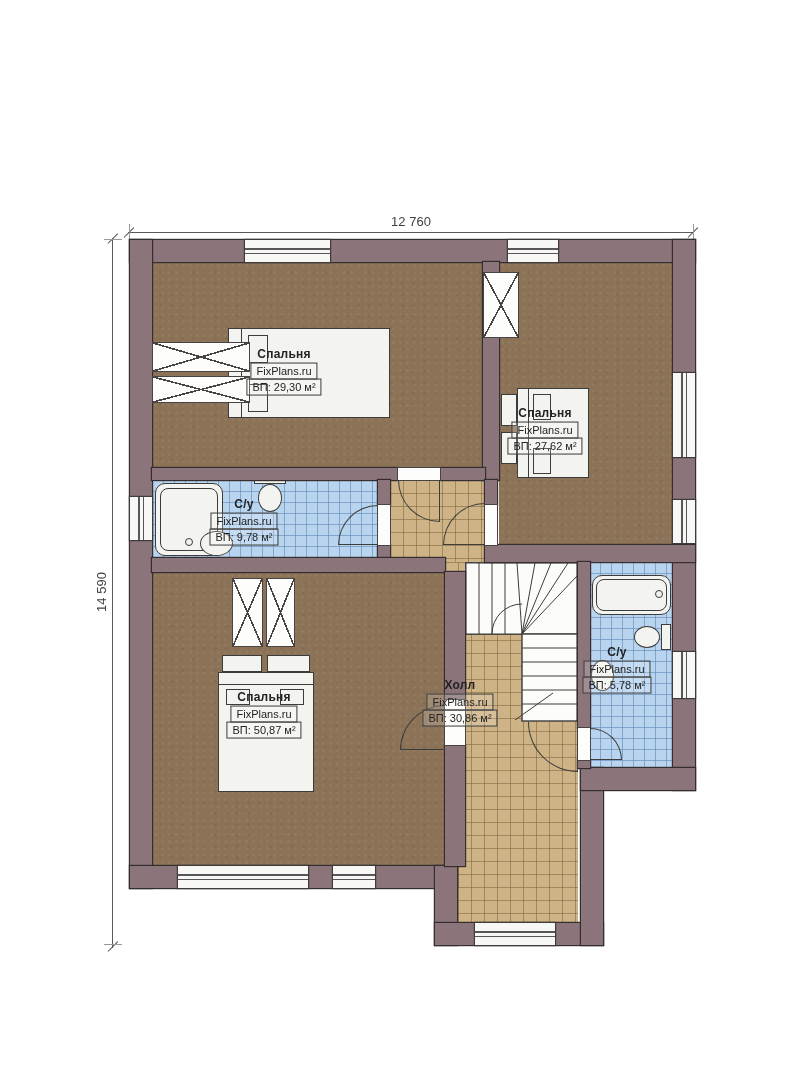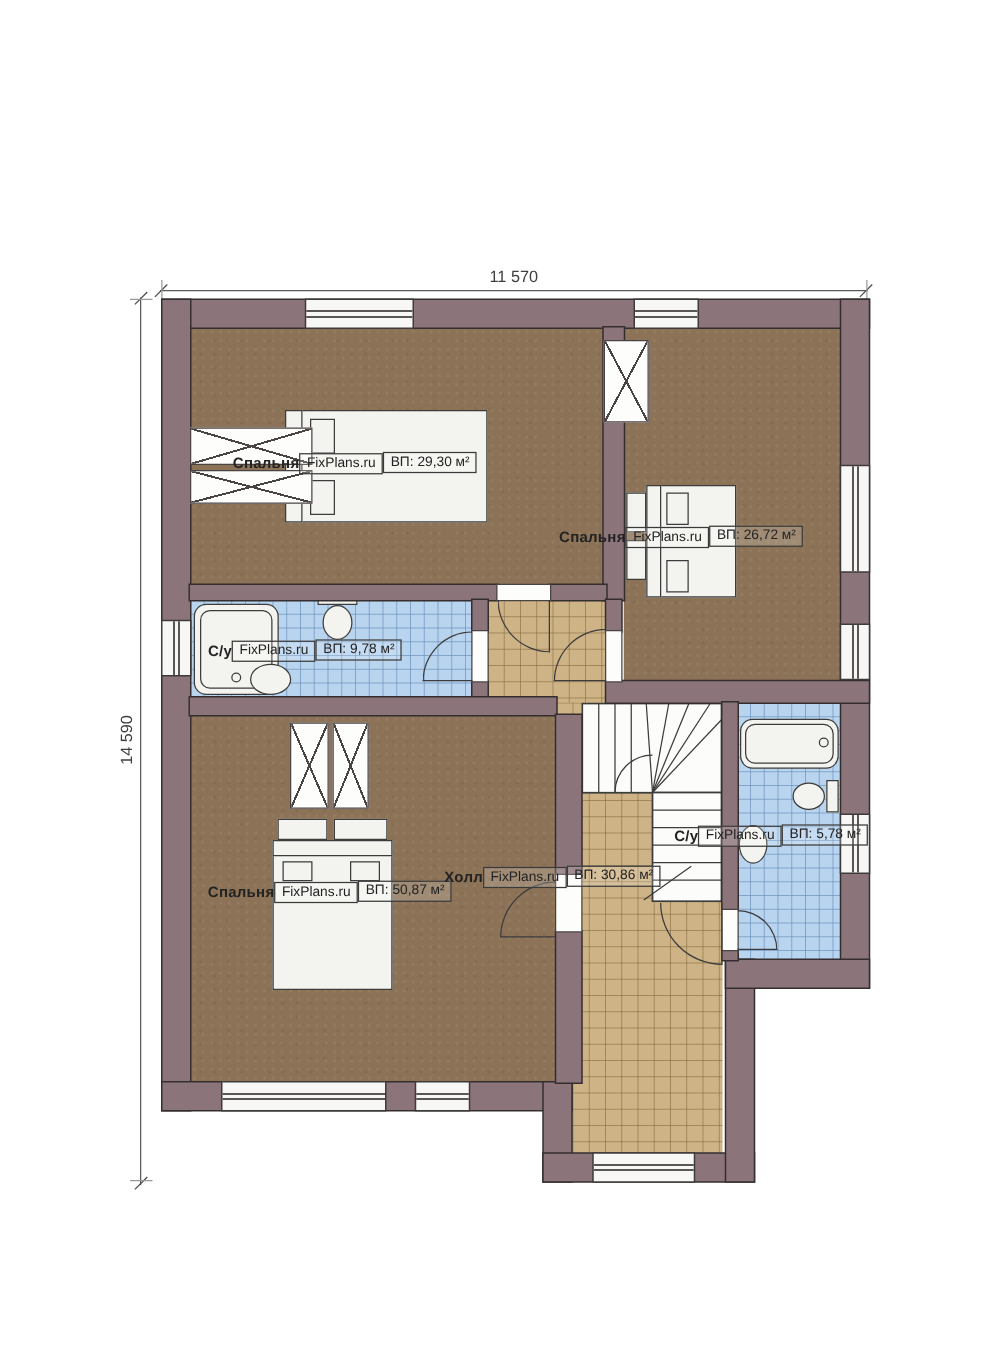--- a/index.html
+++ b/index.html
@@ -33,21 +33,21 @@
   .round{border-radius:10px;}
   .oval{border-radius:50%;}
   .drain{position:absolute;width:8px;height:8px;border:1.2px solid #3c3c3c;border-radius:50%;background:#f3f3f0;box-sizing:border-box;}
   
   .arc{position:absolute;box-sizing:border-box;border:0 solid #3c3c3c;}
   .arc-bl{border-left-width:1.3px;border-bottom-width:1.3px;border-bottom-left-radius:100%;}
   .arc-tl{border-left-width:1.3px;border-top-width:1.3px;border-top-left-radius:100%;}
   .arc-tr{border-right-width:1.3px;border-top-width:1.3px;border-top-right-radius:100%;}
   .leaf{position:absolute;background:#3c3c3c;}
   
-  .room-label{position:absolute;transform:translate(-50%,-50%);display:flex;flex-direction:row;
+  .room-label{position:absolute;transform:translate(-50%,-50%);display:flex;flex-direction:column;
               align-items:center;z-index:30;white-space:nowrap;}
   .room-name{font-size:12px;font-weight:bold;color:#232323;margin-bottom:2px;letter-spacing:.2px;}
   .label-box{font-size:11px;color:#232323;border:1.1px solid #3a3a3a;padding:1px 5px;line-height:13px;
              background:rgba(255,255,255,.18);}
   .label-box + .label-box{margin-top:-1.1px;}
   
   .dim-line{position:absolute;background:#5a5a5a;}
   .tick{position:absolute;width:14px;height:1.4px;background:#4a4a4a;transform:rotate(-45deg);}
   .dim-text{position:absolute;font-size:13px;color:#3f3f3f;transform:translate(-50%,-50%);background:#fff;padding:0 3px;}
   .dim-text-v{transform:translate(-50%,-50%) rotate(-90deg);}
@@ -184,53 +184,53 @@
 
   <div class="room-label" style="left:284px;top:371px;">
     <div class="room-name">Спальня</div>
     <div class="label-box">FixPlans.ru</div>
     <div class="label-box">ВП: 29,30 м²</div>
   </div>
 
   <div class="room-label" style="left:545px;top:430px;">
     <div class="room-name">Спальня</div>
     <div class="label-box">FixPlans.ru</div>
-    <div class="label-box">ВП: 26,72 м²</div>
+    <div class="label-box">ВП: 27,62 м²</div>
   </div>
 
   <div class="room-label" style="left:244px;top:521px;">
     <div class="room-name">С/у</div>
     <div class="label-box">FixPlans.ru</div>
     <div class="label-box">ВП: 9,78 м²</div>
   </div>
 
   <div class="room-label" style="left:264px;top:714px;">
     <div class="room-name">Спальня</div>
     <div class="label-box">FixPlans.ru</div>
     <div class="label-box">ВП: 50,87 м²</div>
   </div>
 
-  <div class="room-label" style="left:442px;top:702px;">
+  <div class="room-label" style="left:460px;top:702px;">
     <div class="room-name">Холл</div>
     <div class="label-box">FixPlans.ru</div>
     <div class="label-box">ВП: 30,86 м²</div>
   </div>
 
   <div class="room-label" style="left:617px;top:669px;">
     <div class="room-name">С/у</div>
     <div class="label-box">FixPlans.ru</div>
     <div class="label-box">ВП: 5,78 м²</div>
   </div>
 
   <div class="dim-line" style="left:128px;top:232px;width:566px;height:1.2px;"></div>
   <div class="tick" style="left:122px;top:232px;"></div>
   <div class="tick" style="left:686px;top:232px;"></div>
   <div class="ext" style="left:129px;top:224px;width:1px;height:16px;"></div>
   <div class="ext" style="left:693px;top:224px;width:1px;height:16px;"></div>
-  <div class="dim-text" style="left:411px;top:221px;">11 570</div>
+  <div class="dim-text" style="left:411px;top:221px;">12 760</div>
 
   <div class="dim-line" style="left:112px;top:238px;width:1.2px;height:710px;"></div>
   <div class="tick" style="left:106px;top:238px;"></div>
   <div class="tick" style="left:106px;top:946px;"></div>
   <div class="ext" style="left:104px;top:239px;width:18px;height:1px;"></div>
   <div class="ext" style="left:104px;top:944px;width:18px;height:1px;"></div>
   <div class="dim-text dim-text-v" style="left:101px;top:592px;">14 590</div>
 
 </div>
 

